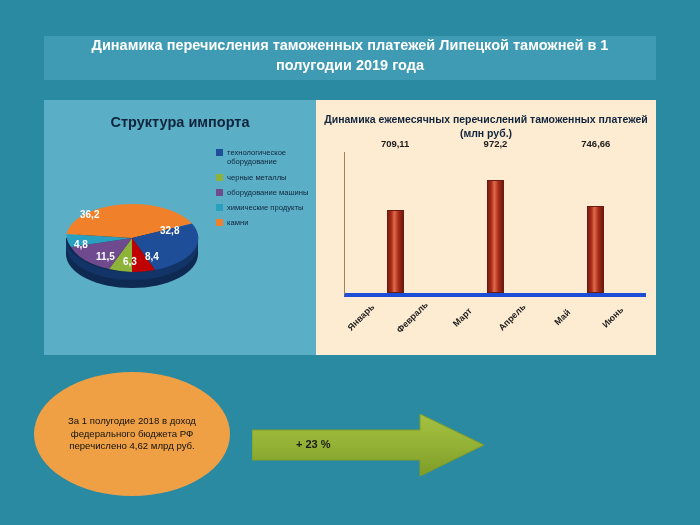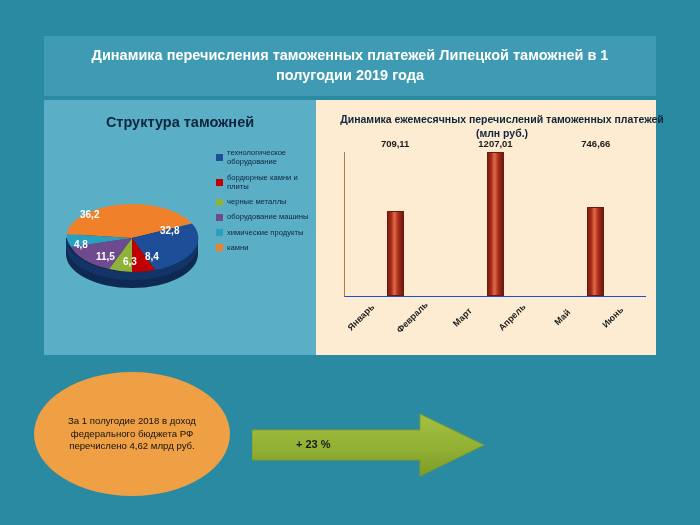--- a/index.html
+++ b/index.html
@@ -6,23 +6,23 @@
   body{
     width:700px;height:525px;
     background:#2f8ba3;
     font-family:"Liberation Sans",sans-serif;
     overflow:hidden;
     position:relative;
   }
   .slide{position:absolute;inset:0;background:#2a8aa2;}
   
   .title-bar{
-    position:absolute;left:44px;top:36px;width:612px;height:60px;
+    position:absolute;left:44px;top:36px;width:612px;height:44px;
     background:#3f9bb4;
-    display:flex;align-items:center;justify-content:center;
+    display:flex;align-items:flex-start;justify-content:center;
     text-align:center;
   }
   .title-bar .t{
     color:#ffffff;font-size:14.5px;font-weight:bold;line-height:1.35;
     padding:0 16px;
   }
   
   .panel{
     position:absolute;left:44px;top:100px;width:612px;height:255px;
     background:#4aa3bb;
@@ -33,34 +33,34 @@
   }
   .pie-title{
     position:absolute;top:14px;left:0;width:100%;text-align:center;
     color:#10243d;font-size:14.5px;font-weight:bold;
   }
   .pie-wrap{position:absolute;left:8px;top:46px;width:160px;height:190px;}
   .legend{
     position:absolute;left:172px;top:48px;width:100px;
     font-size:7.6px;color:#10243d;line-height:1.22;
   }
-  .legend .row{display:flex;align-items:center;margin-bottom:6px;}
+  .legend .row{display:flex;align-items:flex-start;margin-bottom:6px;}
   .legend .sw{width:7px;height:7px;margin-right:4px;flex:0 0 auto;margin-top:1px;}
   
   .bar-card{
     position:absolute;left:272px;top:0px;width:340px;height:255px;
     background:#fdecd2;
   }
   .bar-title{
-    position:absolute;top:12px;left:16px;width:100%;text-align:center;
+    position:absolute;top:12px;left:0;width:100%;text-align:center;
     color:#10243d;font-size:10.5px;font-weight:bold;line-height:1.35;
   }
   .plot{
     position:absolute;left:28px;top:52px;right:10px;bottom:58px;
-    border-left:1px solid #b07c4a;border-bottom:1px solid #1d4ed8;
+    border-left:1px solid #b07c4a;border-bottom:4px solid #1d4ed8;
   }
   .bars{position:absolute;inset:0;display:flex;align-items:flex-end;justify-content:space-around;}
   .bcol{position:relative;width:30px;display:flex;flex-direction:column;align-items:center;justify-content:flex-end;height:100%;}
   .bval{position:absolute;top:-14px;font-size:9.5px;font-weight:bold;color:#1c1c1c;white-space:nowrap;}
   .bar{
     width:17px;
     background:linear-gradient(to right,#7c1f13 0%,#a82b18 22%,#e06a4a 42%,#a82b18 70%,#6d1a10 100%);
     border:1px solid #6d1a10;
     box-sizing:border-box;
   }
@@ -95,21 +95,21 @@
 
 <div class="slide">
 
   <div class="title-bar">
     <div class="t">Динамика перечисления таможенных платежей Липецкой таможней в 1 полугодии 2019 года</div>
   </div>
 
   <div class="panel">
 
     <div class="pie-card">
-      <div class="pie-title">Структура таможней</div>
+      <div class="pie-title">Структура импорта</div>
 
       <div class="pie-wrap">
         <svg width="160" height="190" viewBox="0 0 160 190">
           <defs>
             <linearGradient id="sideblue" x1="0" y1="0" x2="0" y2="1">
               <stop offset="0%" stop-color="#16376b"></stop>
                 <stop offset="100%" stop-color="#0d2447"></stop>
             </linearGradient>
           </defs>
 
@@ -138,24 +138,20 @@
           <text x="28" y="72" font-size="10" font-weight="bold" fill="#ffffff" font-family="Liberation Sans, sans-serif">36,2</text>
         </svg>
       </div>
 
       <div class="legend">
         <div class="row">
           <span class="sw" style="background:#1f4e99"></span>
           <span>технологическое оборудование</span>
         </div>
         <div class="row">
-          <span class="sw" style="background:#c00000"></span>
-          <span>бордюрные камни и плиты</span>
-        </div>
-        <div class="row">
           <span class="sw" style="background:#8db33a"></span>
           <span>черные металлы</span>
         </div>
         <div class="row">
           <span class="sw" style="background:#6f4a8e"></span>
           <span>оборудование машины</span>
         </div>
         <div class="row">
           <span class="sw" style="background:#2aa0c0"></span>
           <span>химические продукты</span>
@@ -170,22 +166,22 @@
     <div class="bar-card">
       <div class="bar-title">Динамика ежемесячных перечислений таможенных платежей (млн руб.)</div>
 
       <div class="plot">
         <div class="bars">
           <div class="bcol">
             <span class="bval">709,11</span>
             <div class="bar" style="height:58.7%"></div>
           </div>
           <div class="bcol">
-            <span class="bval">1207,01</span>
-            <div class="bar" style="height:100%"></div>
+            <span class="bval">972,2</span>
+            <div class="bar" style="height:80.5%"></div>
           </div>
           <div class="bcol">
             <span class="bval">746,66</span>
             <div class="bar" style="height:61.8%"></div>
           </div>
         </div>
       </div>
 
       <div class="xlabels">
         <div class="xlab">

